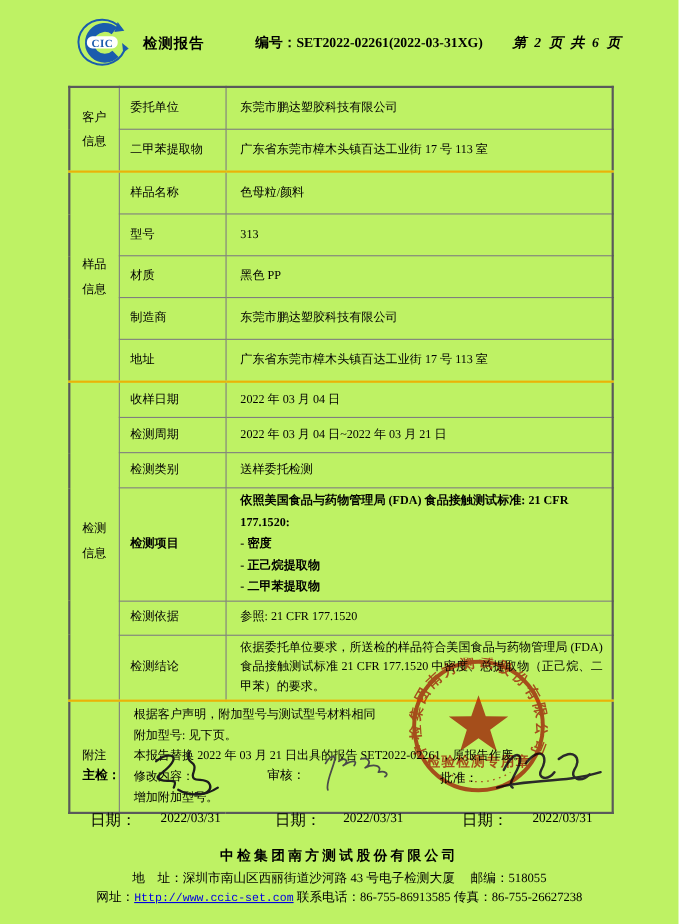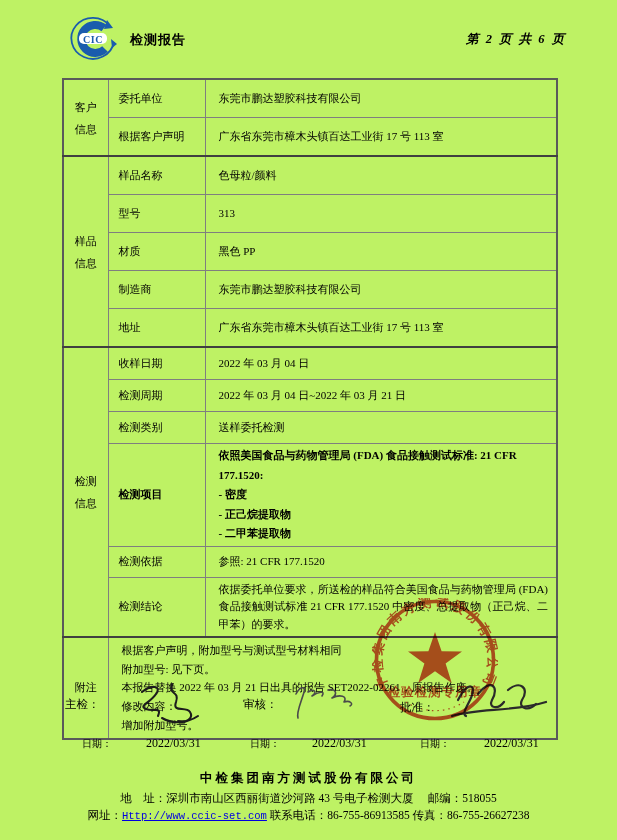--- a/index.html
+++ b/index.html
@@ -23,37 +23,37 @@
     border:2px solid #5a5a5a;
   }
   .report-table td{
     border:1px solid #7f7f7f;
     font-size:11px;
     vertical-align:middle;
     padding:2px 6px;
     line-height:1.55;
     word-break:break-word;
   }
-  .report-table tr.sec-start td{border-top:2px solid #404040;}
+  .report-table tr.sec-start td{border-top:2px solid #eab308;}
   td.sec{ text-align:center;padding:0;}
   td.sec .vline{line-height:2.0;}
   td.lbl{padding-left:10px;}
   td.val{padding-left:13px;padding-right:8px;}
   tr.h33 td{height:33px;}
   tr.h28 td{height:27px;margin-top:28px;}
   tr.items td{height:92px;font-weight:bold;}
   tr.basis td{height:26px;}
   tr.concl td{height:54px;}
   tr.notes td{height:96px;}
   .items-lines div{line-height:1.78;}
   .notes-lines div{line-height:1.72;}
   .concl-text{text-align:justify;line-height:1.58;}
   
   .sig-label{position:absolute;font-size:11.5px;white-space:nowrap;}
-  .date-label{position:absolute;font-size:10px;white-space:nowrap;text-align:right;}
+  .date-label{position:absolute;font-size:14px;white-space:nowrap;text-align:right;}
   .date-value{position:absolute;font-size:12px;white-space:nowrap;}
   .sig-svg{position:absolute;}
   
   .stamp{position:absolute;left:372px;top:598px;opacity:0.88;mix-blend-mode:multiply;z-index:5;}
   
   .ftr-company{position:absolute;left:0;top:770px;width:100%;text-align:center;font-size:12.5px;font-weight:bold;letter-spacing:3px;}
   .ftr-address{position:absolute;left:0;top:791px;width:100%;text-align:center;font-size:11.5px;white-space:nowrap;}
   .ftr-web{position:absolute;left:0;top:808px;width:100%;text-align:center;font-size:11.5px;white-space:nowrap;}
   .ftr-link{color:#0000e0;text-decoration:underline;font-family:"Liberation Mono", monospace;font-size:10.5px;}
 </style>
@@ -71,40 +71,43 @@
       <path d="M 41,5 L 47,13 L 38,14 Z" fill="#1a5cad"></path>
       <path d="M 51,29 L 45,24 L 46,33 Z" fill="#1a5cad"></path>
 
       <path d="M 38,13 A 14,14 0 1 0 39,34" stroke="#1a5cad" stroke-width="8" fill="none"></path>
 
       <rect x="13" y="18" width="28" height="11" rx="5" fill="#ffffff"></rect>
       <text x="27" y="27.5" text-anchor="middle" font-family="Liberation Serif, serif" font-size="10" font-weight="bold" fill="#1a5cad" letter-spacing="0.5">CIC</text>
     </svg>
   </div>
   <div class="hdr-title">检测报告</div>
+  <div class="hdr-no">
+    <span>编号：</span><span>SET2022-02261(2022-03-31XG)</span>
+  </div>
   <div class="hdr-page">第 2 页 共 6 页</div>
 
   <table class="report-table">
     <colgroup>
         <col style="width:45px">
         <col style="width:97px">
         <col style="width:352px">
       </colgroup>
 
     <tbody>
         <tr class="h33">
       <td class="sec" rowspan="2">
         <div class="vline">客户</div>
         <div class="vline">信息</div>
       </td>
       <td class="lbl">委托单位</td>
       <td class="val">东莞市鹏达塑胶科技有限公司</td>
     </tr>
     <tr class="h33">
-      <td class="lbl">根据客户声明</td>
+      <td class="lbl">二甲苯提取物</td>
       <td class="val">广东省东莞市樟木头镇百达工业街 17 号 113 室</td>
     </tr>
 
     <tr class="h33 sec-start">
       <td class="sec" rowspan="5">
         <div class="vline">样品</div>
         <div class="vline">信息</div>
       </td>
       <td class="lbl">样品名称</td>
       <td class="val">色母粒/颜料</td>
@@ -171,21 +174,21 @@
         <div>根据客户声明，附加型号与测试型号材料相同</div>
         <div>附加型号: 见下页。</div>
         <div>本报告替换 2022 年 03 月 21 日出具的报告 SET2022-02261，原报告作废。</div>
         <div>修改内容：</div>
         <div>增加附加型号。</div>
       </td>
     </tr>
   </tbody>
     </table>
 
-  <div class="sig-label" style="left:65px;top:697px;">主检：</div>
+  <div class="sig-label" style="left:75px;top:697px;font-weight:bold;">主检：</div>
   <div class="sig-label" style="left:243px;top:697px;">审核：</div>
   <div class="sig-label" style="left:400px;top:700px;">批准：</div>
 
   <svg class="sig-svg" style="left:128px;top:678px;" width="92" height="52" viewBox="0 0 92 52">
     <g stroke="#1c1c1c" stroke-width="2.1" fill="none" stroke-linecap="round" stroke-linejoin="round">
       <path d="M14,14 C24,6 34,8 28,16 C22,25 10,28 18,31 C26,34 34,28 30,38"></path>
       <path d="M44,6 C40,18 52,12 48,24 C44,35 58,28 62,34 C66,40 58,46 50,43"></path>
       <path d="M34,40 C44,46 58,46 70,38"></path>
     </g>
   </svg>

